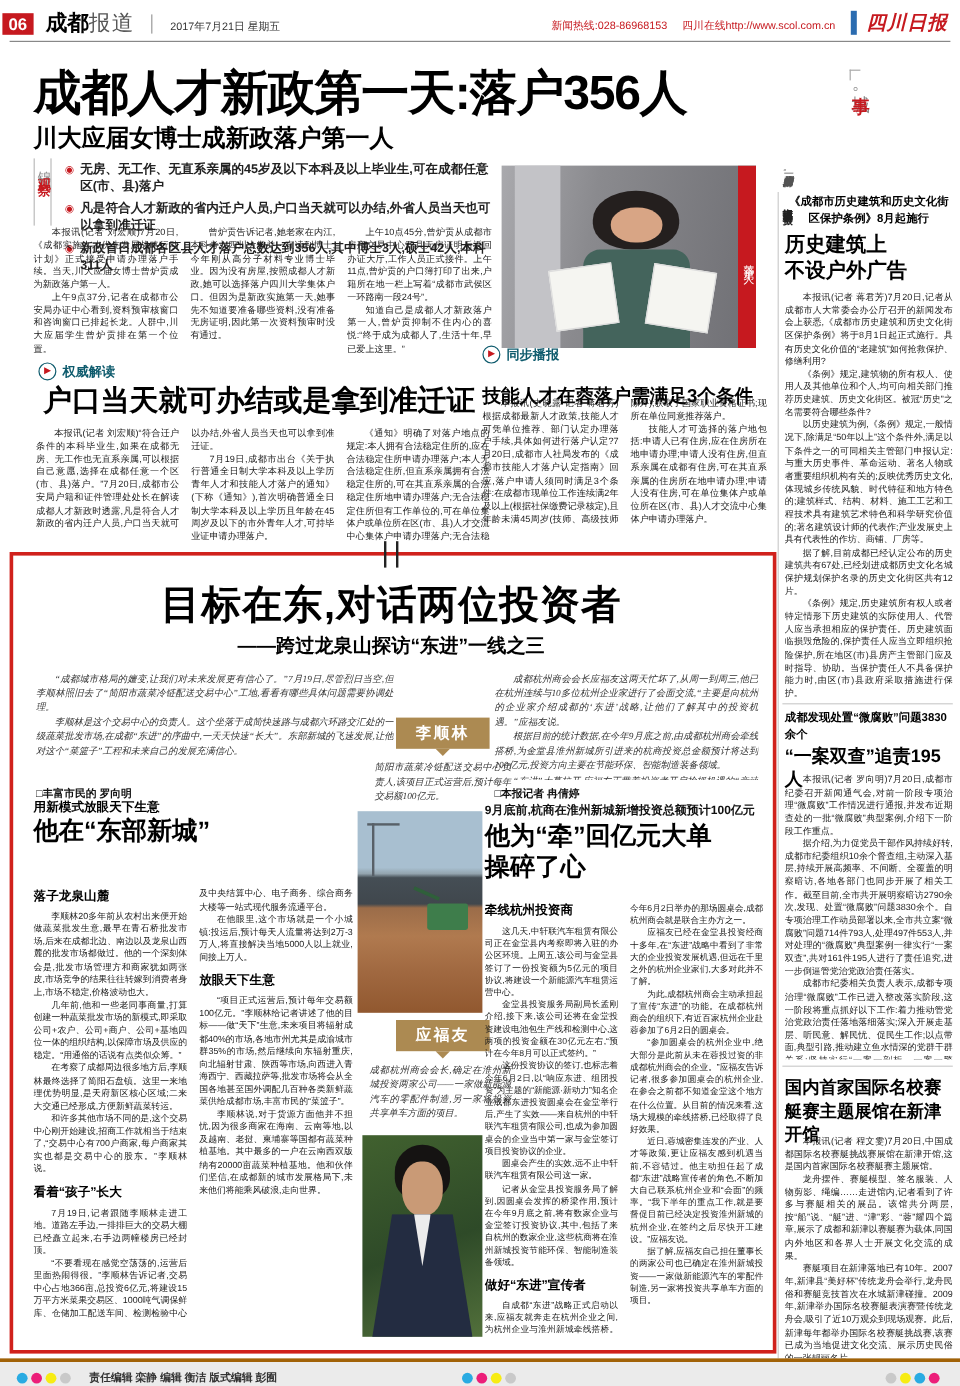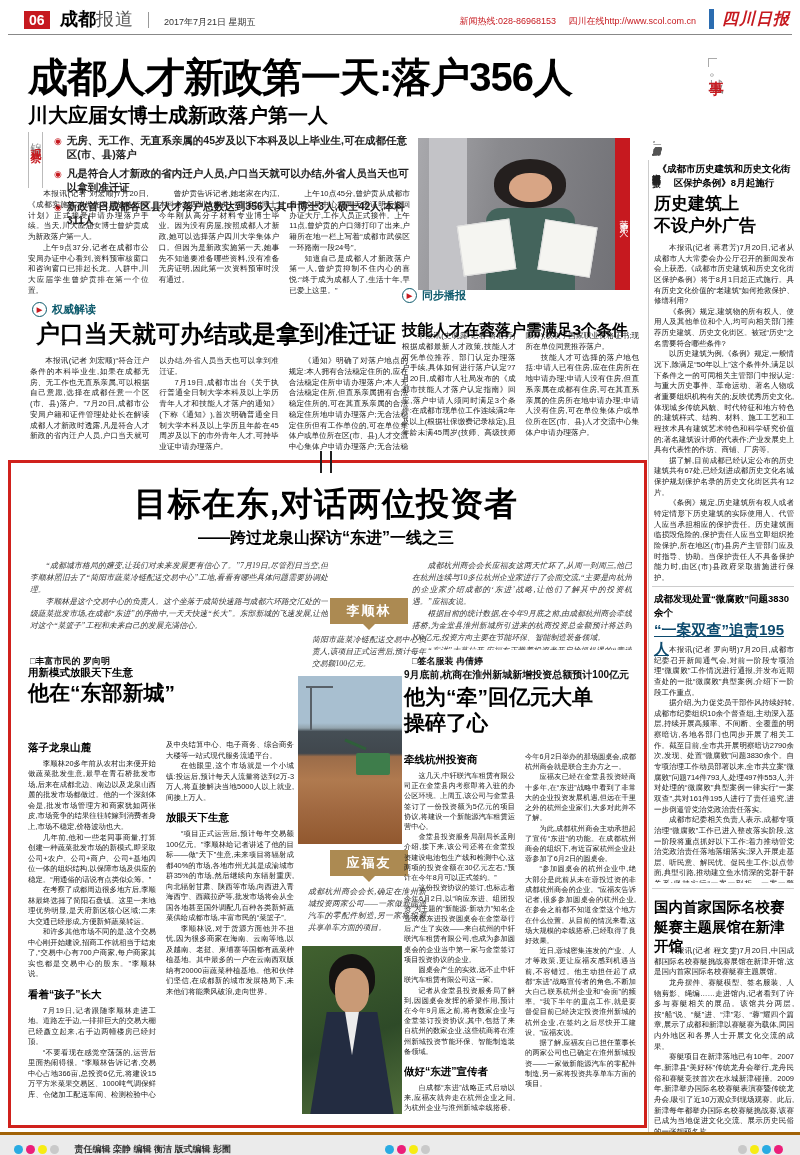--- a/index.html
+++ b/index.html
@@ -54,21 +54,21 @@
        padding:4px 0;letter-spacing:2px;}
   .tag::after{content:"";position:absolute;left:50%;bottom:-6px;margin-left:-6px;
        border:6px solid transparent;border-top:6px solid #ac8a52;border-bottom:none;}
   .cap{font-size:7.8px;line-height:1.55;color:#333;text-align:justify;}
   .kick{font-size:10.5px;font-weight:900;color:#000;white-space:nowrap;}
   .fahead{font-size:21px;font-weight:900;line-height:1.25;color:#000;}
   
   .siderule{border-top:1px solid #ccc;}
   .sidekick{font-size:9.5px;font-weight:900;line-height:1.45;color:#000;}
   .sidehead1{font-size:17px;font-weight:900;line-height:1.3;color:#000;}
-  .sidehead2{font-size:15px;font-weight:900;color:#0c4a6e;text-decoration:underline;}
+  .sidehead2{font-size:15px;font-weight:900;color:#000000;}
   .sidehead3{font-size:14.5px;font-weight:900;line-height:1.35;color:#000;}
   .marker{font-size:15px;letter-spacing:2px;line-height:1.15;}
   .marker .m1{color:#8a8a8a;} .marker .m2{color:#c6191f;font-weight:bold;}
   .bracket-t{width:8px;height:8px;border-left:1px solid #aaa;border-top:1px solid #aaa;}
   
   .photo1{background:linear-gradient(100deg,#a9a9ad 0%,#8a8a8e 35%,#6f6f74 100%);overflow:hidden;}
   .p1-light{position:absolute;left:5%;top:0;width:18%;height:100%;background:#c3c3c7;}
   .p1-hair{position:absolute;left:36%;top:14%;width:34%;height:32%;background:#241f1e;border-radius:50% 50% 45% 45%;}
   .p1-face{position:absolute;left:43%;top:23%;width:20%;height:19%;background:#d8a585;border-radius:48%;}
   .p1-shirt{position:absolute;left:32%;top:46%;width:42%;height:54%;background:#44645c;border-radius:14px 14px 0 0;}
@@ -92,21 +92,21 @@
   .footer{left:0;right:0;top:1132px;height:21px;background:#ebebeb;border-top:3px solid #a16207;font-weight:bold;}
   .dot{display:inline-block;width:9px;height:9px;border-radius:50%;margin-right:3px;vertical-align:middle;}
   .dot-c{background:#29abe2;} .dot-m{background:#ec1e79;} .dot-y{background:#f7ec13;} .dot-k{background:#c9c9c9;}
   .ed-text{font-size:9px;color:#333;vertical-align:middle;margin-left:8px;}
 </style>
 </head>
 <body>
 
 <div class="page">
 
-  <div class="abs" style="left:24px;top:7px;right:10px;height:26px;">
+  <div class="abs" style="left:2px;top:7px;right:10px;height:26px;">
     <span class="pgnum">06</span>
     <span class="sec-bold">成都</span><span class="sec-light">报道</span>
     <span class="hdr-div"></span>
     <span class="hdr-date">2017年7月21日 星期五</span>
     <span class="abs" style="right:0;top:2px;">
       <span class="hotline">新闻热线:028-86968153</span>
       <span class="hotline">四川在线http://www.scol.com.cn</span>
       <span class="bluebar"></span>
       <span class="masthead">四川日报</span>
     </span>
@@ -193,21 +193,21 @@
   <div class="abs intro kai" style="left:30px;top:560px;width:298px;height:90px;">
     <p>“成都城市格局的嬗变,让我们对未来发展更有信心了。”7月19日,尽管烈日当空,但李顺林照旧去了“简阳市蔬菜冷链配送交易中心”工地,看看有哪些具体问题需要协调处理。</p>
     <p>李顺林是这个交易中心的负责人。这个坐落于成简快速路与成都六环路交汇处的一级蔬菜批发市场,在成都“东进”的序曲中,一天天快速“长大”。东部新城的飞速发展,让他对这个“菜篮子”工程和未来自己的发展充满信心。</p>
   </div>
   <div class="abs byline" style="left:30px;top:655px;">□丰富市民的 罗向明</div>
   <div class="abs intro kai" style="left:412px;top:560px;width:220px;height:90px;">
     <p>成都杭州商会会长应福友这两天忙坏了,从周一到周三,他已在杭州连续与10多位杭州企业家进行了会面交流,“主要是向杭州的企业家介绍成都的‘东进’战略,让他们了解其中的投资机遇。”应福友说。</p>
     <p>根据目前的统计数据,在今年9月底之前,由成都杭州商会牵线搭桥,为金堂县淮州新城所引进来的杭商投资总金额预计将达到100亿元,投资方向主要在节能环保、智能制造装备领域。</p>
     <p>“东进”大幕拉开,应福友正带着投资者开启抢抓机遇的“竞速进行时”。</p>
   </div>
-  <div class="abs byline" style="left:412px;top:655px;">□签名服装 冉倩婷</div>
+  <div class="abs byline" style="left:412px;top:655px;">□本报记者 冉倩婷</div>
 
   <div class="abs tag" style="left:330px;top:598px;width:78px;">李顺林</div>
   <div class="abs cap kai" style="left:312px;top:634px;width:114px;">简阳市蔬菜冷链配送交易中心负责人,该项目正式运营后,预计每年交易额100亿元。</div>
 
   <div class="abs kick" style="left:28px;top:666px;">用新模式放眼天下生意</div>
   <div class="abs fahead" style="left:28px;top:680px;width:260px;">
     <div>他在“东部新城”</div>
   </div>
 
   <div class="abs photo2" style="left:298px;top:676px;width:104px;height:168px;">

